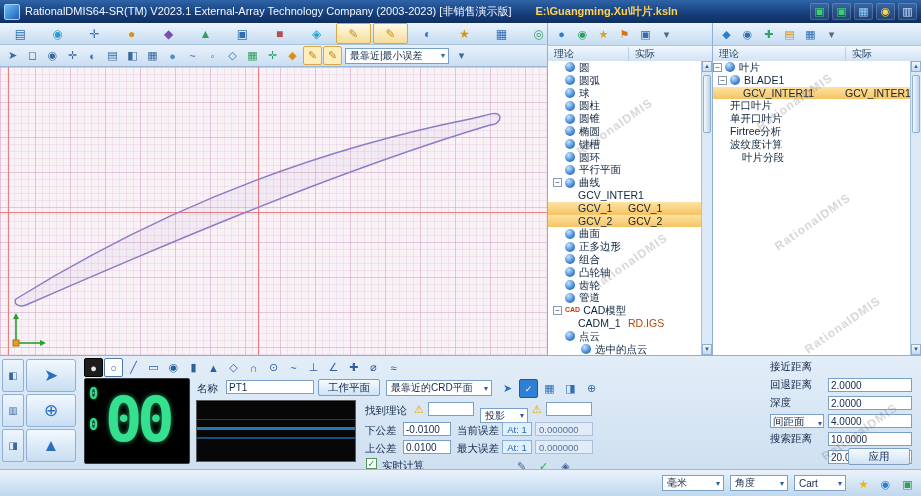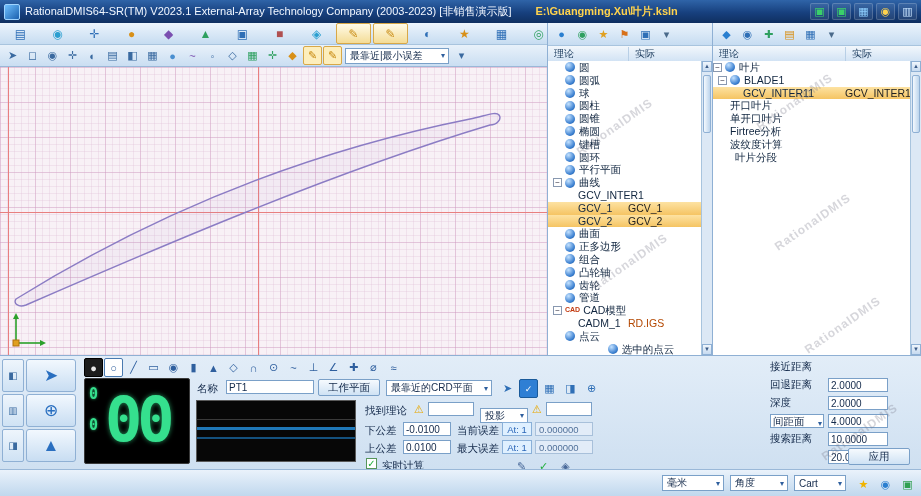--- a/index.html
+++ b/index.html
@@ -116,21 +116,21 @@
   .ckb{position:absolute;width:11px;height:11px;background:#fff;border:1px solid #57955a;
     color:#1fae3a;font-size:10px;line-height:10px;text-align:center;box-sizing:border-box;}
   .ckb::after{content:"✓";}
   #rt-icons{position:absolute;left:512px;top:101px;display:flex;gap:3px;}
   #params{position:absolute;left:770px;top:4px;width:148px;}
   .prow{display:flex;align-items:center;height:14px;margin-bottom:4px;}
   .plabel{width:54px;font-size:10.5px;color:#13294a;flex:none;}
   .pcombo{border:1px solid #7aa0c8;background:#fff;height:14px;line-height:13px;padding-left:2px;
     box-sizing:border-box;position:relative;width:54px;margin-right:0;}
   .pcombo::after{content:"▾";position:absolute;right:1px;top:2px;font-size:8px;color:#2f5f9e;}
-  .pinput{width:60px;height:14px;background:#fff;border:1px solid #7aa0c8;font-size:10px;
+  .pinput{width:84px;height:14px;background:#fff;border:1px solid #7aa0c8;font-size:10px;
     color:#13294a;padding:0 2px;box-sizing:border-box;margin-left:4px;font-family:inherit;margin-top:36px;}
   #apply-btn{left:848px;top:92px;width:62px;height:17px;}
   
   .statusbar{position:absolute;left:0;top:469px;width:921px;height:27px;
     background:linear-gradient(#eaf2fb,#c0d8ee);border-top:1px solid #9ab8d8;box-sizing:border-box;}
   .statusbar .combo{position:absolute;top:5px;}
   #status-icons{position:absolute;right:4px;top:5px;display:flex;gap:3px;}
   
   .wm{position:absolute;transform:rotate(-35deg);color:rgba(120,120,135,.30);
     font-size:12px;font-weight:bold;letter-spacing:1px;pointer-events:none;z-index:40;white-space:nowrap;}
@@ -345,21 +345,21 @@
           <span class="tlabel">CAD模型</span>
         </div>
         <div class="trow" style="padding-left: 30px;">
           <span class="tlabel">CADM_1</span>
           <span class="tactual" style="left: 80px; color: rgb(179, 71, 0);">RD.IGS</span>
         </div>
         <div class="trow" style="padding-left: 17px;">
           <span class="ticon"></span>
           <span class="tlabel">点云</span>
         </div>
-        <div class="trow" style="padding-left: 33px; justify-content: center;">
+        <div class="trow" style="padding-left: 33px;">
           <span class="ticon"></span>
           <span class="tlabel">选中的点云</span>
         </div>
       </div>
     <div class="sbar">
       <div class="sarrow up">▲</div>
       <div class="sthumb"></div>
       <div class="sarrow down">▼</div>
     </div>
   </div>
@@ -399,21 +399,21 @@
         </div>
         <div class="trow" style="padding-left: 17px;">
           <span class="tlabel">单开口叶片</span>
         </div>
         <div class="trow" style="padding-left: 17px;">
           <span class="tlabel">Firtree分析</span>
         </div>
         <div class="trow" style="padding-left: 17px;">
           <span class="tlabel">波纹度计算</span>
         </div>
-        <div class="trow" style="padding-left: 22px;">
+        <div class="trow" style="padding-left: 29px;">
           <span class="tlabel">叶片分段</span>
         </div>
       </div>
     <div class="sbar">
       <div class="sarrow up">▲</div>
       <div class="sthumb"></div>
       <div class="sarrow down">▼</div>
     </div>
   </div>
 

